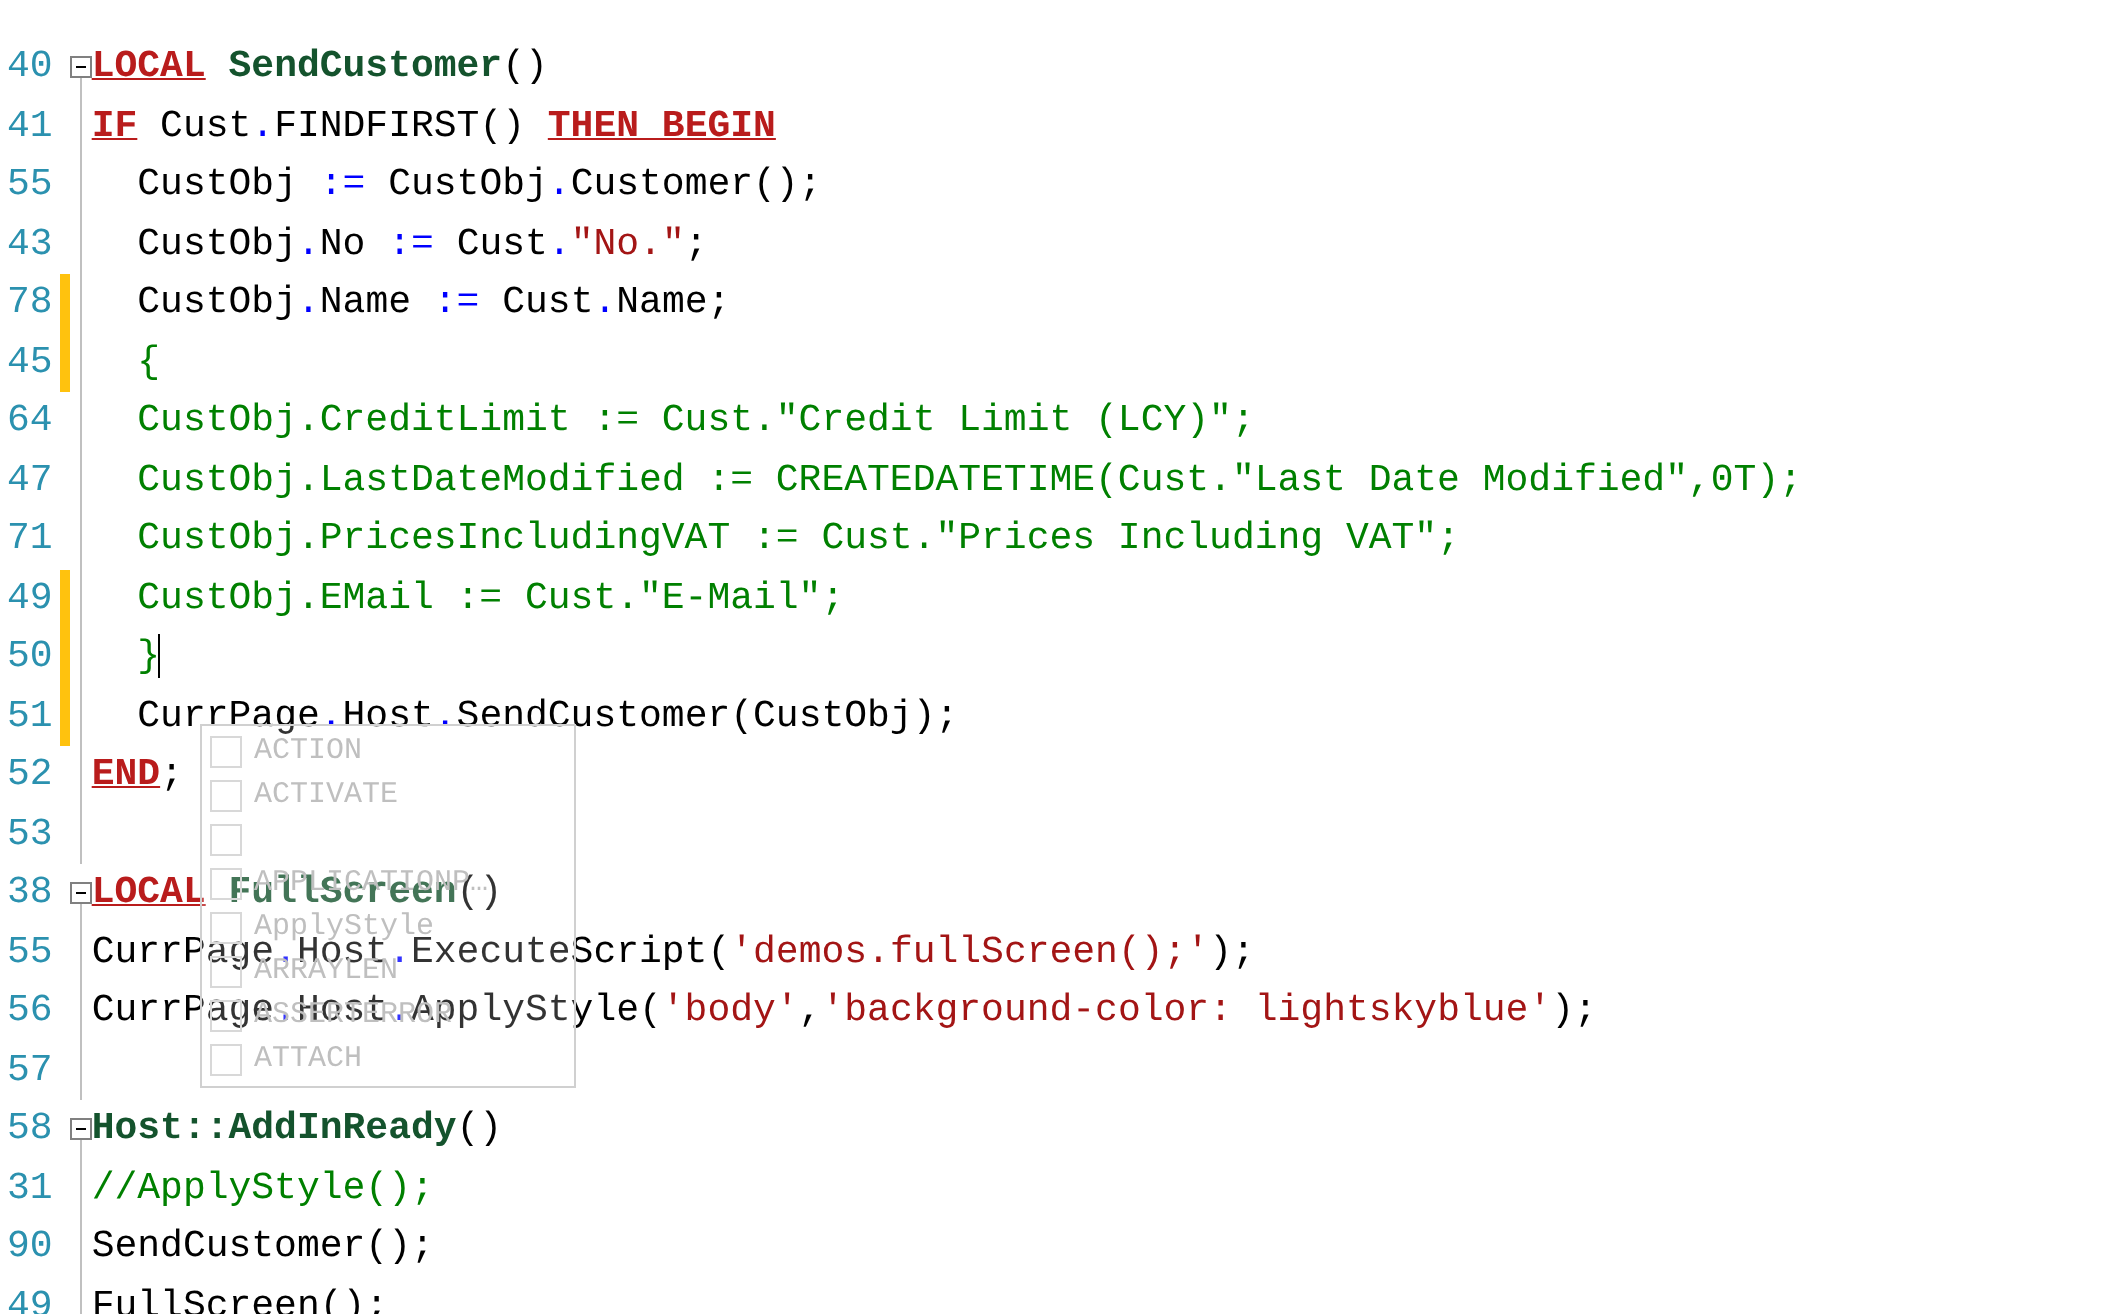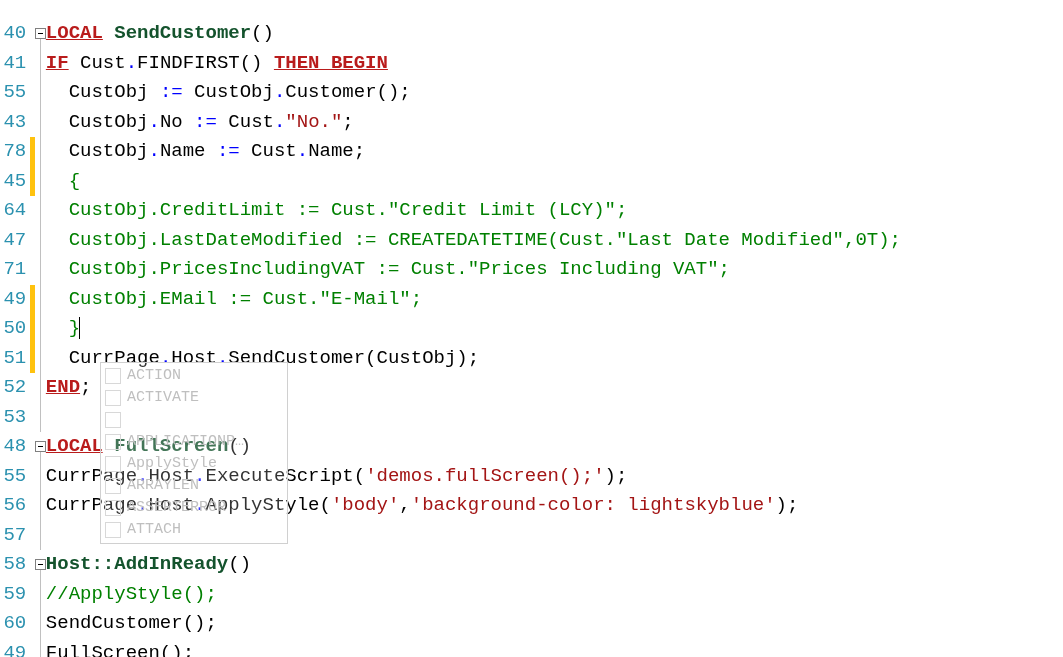--- a/index.html
+++ b/index.html
@@ -125,27 +125,27 @@
       <div class="num">78</div>
       <div class="num">45</div>
       <div class="num">64</div>
       <div class="num">47</div>
       <div class="num">71</div>
       <div class="num">49</div>
       <div class="num">50</div>
       <div class="num">51</div>
       <div class="num">52</div>
       <div class="num">53</div>
-      <div class="num">48</div>
+      <div class="num">38</div>
       <div class="num">55</div>
       <div class="num">56</div>
       <div class="num">57</div>
       <div class="num">58</div>
-      <div class="num">59</div>
-      <div class="num">60</div>
+      <div class="num">31</div>
+      <div class="num">90</div>
       <div class="num">49</div>
     </div>
   <div class="marker-col" id="markers" style="height: 649px;">
       <div class="marker" style="top: 118px; height: 29.5px;"></div>
       <div class="marker" style="top: 147.5px; height: 29.5px;"></div>
       <div class="marker" style="top: 265.5px; height: 29.5px;"></div>
       <div class="marker" style="top: 295px; height: 29.5px;"></div>
       <div class="marker" style="top: 324.5px; height: 29.5px;"></div>
     </div>
   <div class="fold-col" id="folds" style="height: 649px;">

